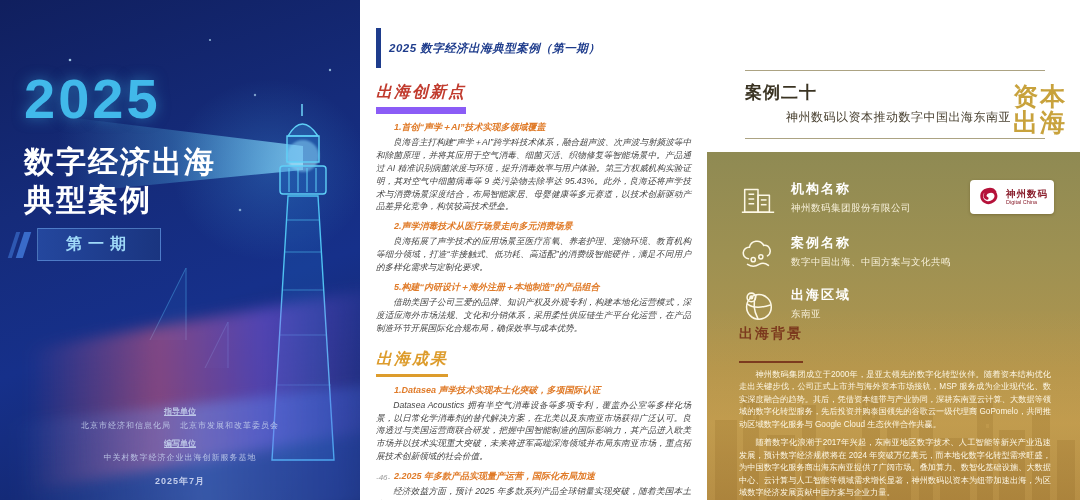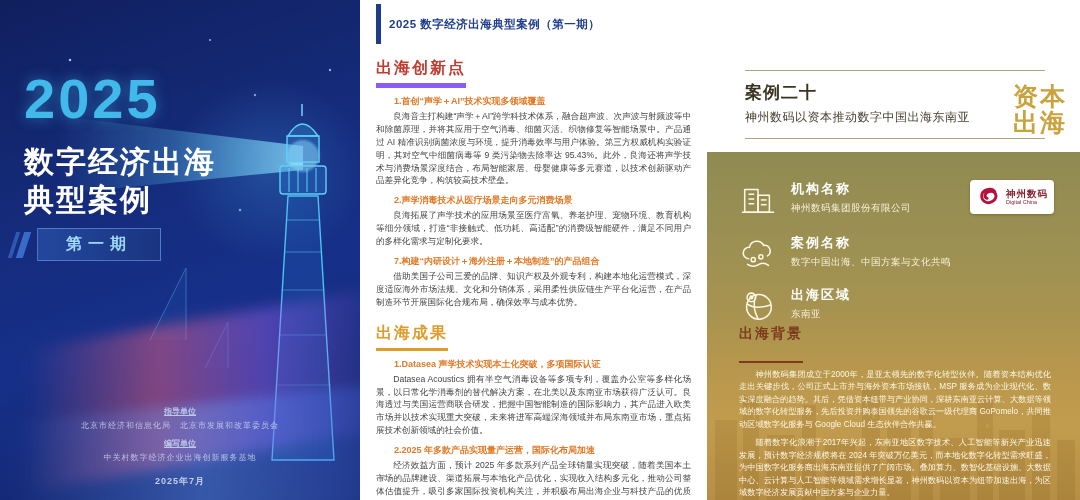--- a/index.html
+++ b/index.html
@@ -27,36 +27,36 @@
   .issue-tick { width:7px; height:26px; background:#3f77d6; transform:skewX(-18deg); margin-right:4px; opacity:.85; }
   .issue-tick.small { width:4px; opacity:.6; }
   .issue-badge { margin-left:6px; padding:5px 28px; background:linear-gradient(90deg,#24479e,#1a3580);
                  border:1px solid rgba(130,190,255,0.45); color:#9fd9f8; font-size:16px; font-weight:bold; letter-spacing:6px; }
   .cover-footer { position:absolute; left:0; bottom:12px; width:100%; text-align:center; color:#c2cdeb; }
   .cf-label { font-size:8px; font-weight:bold; margin-top:7px; opacity:.95;text-decoration:underline; }
   .cf-line { font-size:8px; margin-top:3px; letter-spacing:1px; opacity:.9; }
   .cf-date { font-size:9px; font-weight:bold; margin-top:12px; letter-spacing:1px; }
 
   
-  .page-mid { position:absolute; left:360px; top:0; width:347px; height:500px; background:#ffffff; padding:4px 16px 0 16px; }
+  .page-mid { position:absolute; left:360px; top:0; width:347px; height:500px; background:#ffffff; padding:28px 16px 0 16px;font-style:italic; }
   .mid-header { display:flex; align-items:center; height:40px; }
   .mid-header-bar { width:5px; height:40px; background:#1e3c8c; margin-right:8px; }
   .mid-header-text { font-size:11.5px; font-weight:bold; color:#1e3c8c; letter-spacing:0.5px; }
   .sec-head { display:inline-block; font-size:16px; font-weight:bold; letter-spacing:2px; padding-bottom:4px; margin-top:14px; }
-  .sec-head.red { color:#c13b2e; border-bottom:5px solid #8b5cf6; }
+  .sec-head.red { color:#c13b2e; border-bottom:7px solid #8b5cf6; }
   .sec-head.gold { color:#dd9c2c; border-bottom:3px solid #dd9c2c; }
   .sub-title { font-size:9px; font-weight:bold; color:#e07b29; margin-top:7px; padding-left:18px; }
   .body-para { font-size:8.6px; color:#454545; line-height:1.5; text-align:justify; text-indent:2em; margin-top:2px; }
   .page-num { position:absolute; left:16px; bottom:18px; font-size:8px; color:#9a9a9a; }
 
   
   .page-right { position:absolute; left:707px; top:0; width:447px; height:500px; background:#ffffff; }
   .case-head { position:absolute; left:38px; top:70px; width:300px; border-top:1px solid #aca383; border-bottom:1px solid #aca383; padding:10px 0 12px 0; }
   .case-label { font-size:17px; font-weight:bold; color:#3a3322; letter-spacing:1px; }
-  .case-title { font-size:12px; color:#4a4232; margin-top:5px; letter-spacing:0.5px; }
+  .case-title { font-size:12px; color:#4a4232; margin-top:5px; letter-spacing:0.5px;margin-left:41px; }
   .case-badge { position:absolute; right:42px; top:84px; display:flex; align-items:flex-start;gap:28px; }
   .badge-chars { text-align:center; font-weight:bold; color:#c8a23c; font-size:25px; line-height:1.02; letter-spacing:2px; }
   .badge-tag { width:13px; height:54px; margin-left:4px; background:#dcc36b; border-radius:2px;
                writing-mode:vertical-rl; font-size:6.5px; color:#9a7a20; text-align:center; line-height:13px; font-weight:bold; }
   .gold-area { position:absolute; left:0; top:152px; width:373px; height:348px; overflow:hidden;
                background: linear-gradient(180deg,#8f8a53 0%, #9e9152 30%, #b0954e 62%, #c0a058 100%); }
   .gold-haze { position:absolute; left:0; bottom:0; width:100%; height:55%;
                background: linear-gradient(180deg, rgba(0,0,0,0) 0%, rgba(214,160,70,0.35) 60%, rgba(170,120,45,0.45) 100%); }
   .skyline { position:absolute; left:0; bottom:0; opacity:0.5; }
   .field { position:absolute; left:32px; display:flex; align-items:flex-start; }
@@ -154,21 +154,21 @@
       <div class="mid-header-text">2025 数字经济出海典型案例（第一期）</div>
     </div>
 
     <div>
       <span class="sec-head red">出海创新点</span>
     </div>
     <div class="sub-title">1.首创“声学＋AI”技术实现多领域覆盖</div>
     <div class="body-para">良海音主打构建“声学＋AI”跨学科技术体系，融合超声波、次声波与射频波等中和除菌原理，并将其应用于空气消毒、细菌灭活、织物修复等智能场景中。产品通过 AI 精准识别病菌浓度与环境，提升消毒效率与用户体验。第三方权威机构实验证明，其对空气中细菌病毒等 9 类污染物去除率达 95.43%。此外，良海还将声学技术与消费场景深度结合，布局智能家居、母婴健康等多元赛道，以技术创新驱动产品差异化竞争，构筑较高技术壁垒。</div>
     <div class="sub-title">2.声学消毒技术从医疗场景走向多元消费场景</div>
     <div class="body-para">良海拓展了声学技术的应用场景至医疗富氧、养老护理、宠物环境、教育机构等细分领域，打造“非接触式、低功耗、高适配”的消费级智能硬件，满足不同用户的多样化需求与定制化要求。</div>
-    <div class="sub-title">7.构建“内研设计＋海外注册＋本地制造”的产品组合</div>
+    <div class="sub-title">5.构建“内研设计＋海外注册＋本地制造”的产品组合</div>
     <div class="body-para">借助美国子公司三爱的品牌、知识产权及外观专利，构建本地化运营模式，深度适应海外市场法规、文化和分销体系，采用柔性供应链生产平台化运营，在产品制造环节开展国际化合规布局，确保效率与成本优势。</div>
 
     <div>
       <span class="sec-head gold">出海成果</span>
     </div>
     <div class="sub-title">1.Datasea 声学技术实现本土化突破，多项国际认证</div>
     <div class="body-para">Datasea Acoustics 拥有半空气消毒设备等多项专利，覆盖办公室等多样化场景，以日常化学消毒剂的替代解决方案，在北美以及东南亚市场获得广泛认可。良海透过与美国运营商联合研发，把握中国智能制造的国际影响力，其产品进入欧美市场并以技术实现重大突破，未来将进军高端深海领域并布局东南亚市场，重点拓展技术创新领域的社会价值。</div>
     <div class="sub-title">2.2025 年多款产品实现量产运营，国际化布局加速</div>
     <div class="body-para">经济效益方面，预计 2025 年多款系列产品全球销量实现突破，随着美国本土市场的品牌建设、渠道拓展与本地化产品优化，实现收入结构多元化，推动公司整体估值提升，吸引多家国际投资机构关注，并积极布局出海企业与科技产品的优质项目投资，为国内市场利润增长打下基础。</div>
 

